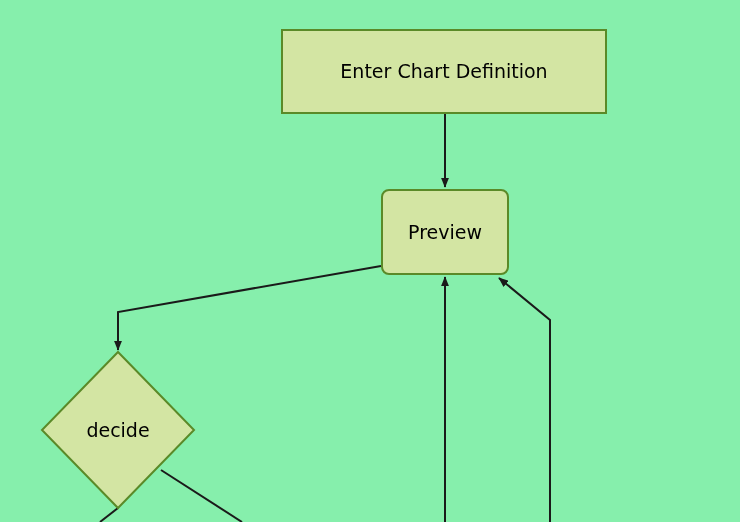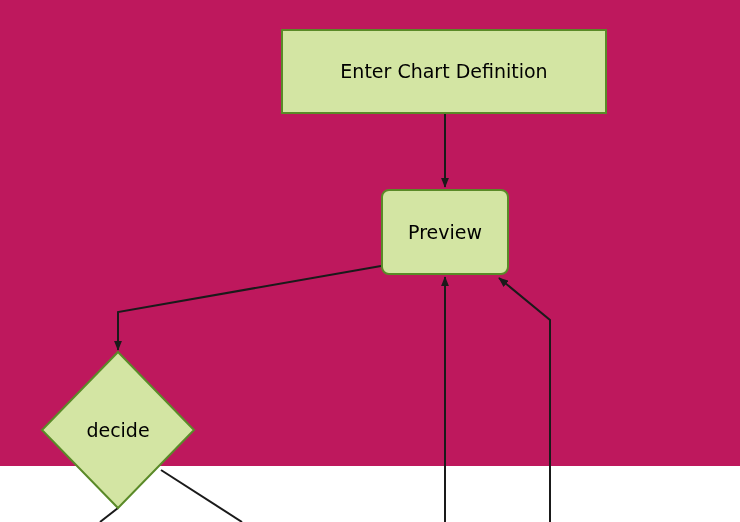--- a/index.html
+++ b/index.html
@@ -10,22 +10,22 @@
   }
   body {
     width: 740px;
     height: 522px;
     overflow: hidden;
     font-family: "DejaVu Sans", "Liberation Sans", sans-serif;
   }
   #diagram-canvas {
     position: relative;
     width: 740px;
-    height: 466px;
-    background: #be185d;
+    height: 522px;
+    background: #86efac;
   }
   #flow-svg {
     position: absolute;
     top: 0;
     left: 0;
     width: 740px;
     height: 522px;
     display: block;
   }
   .node-shape {

